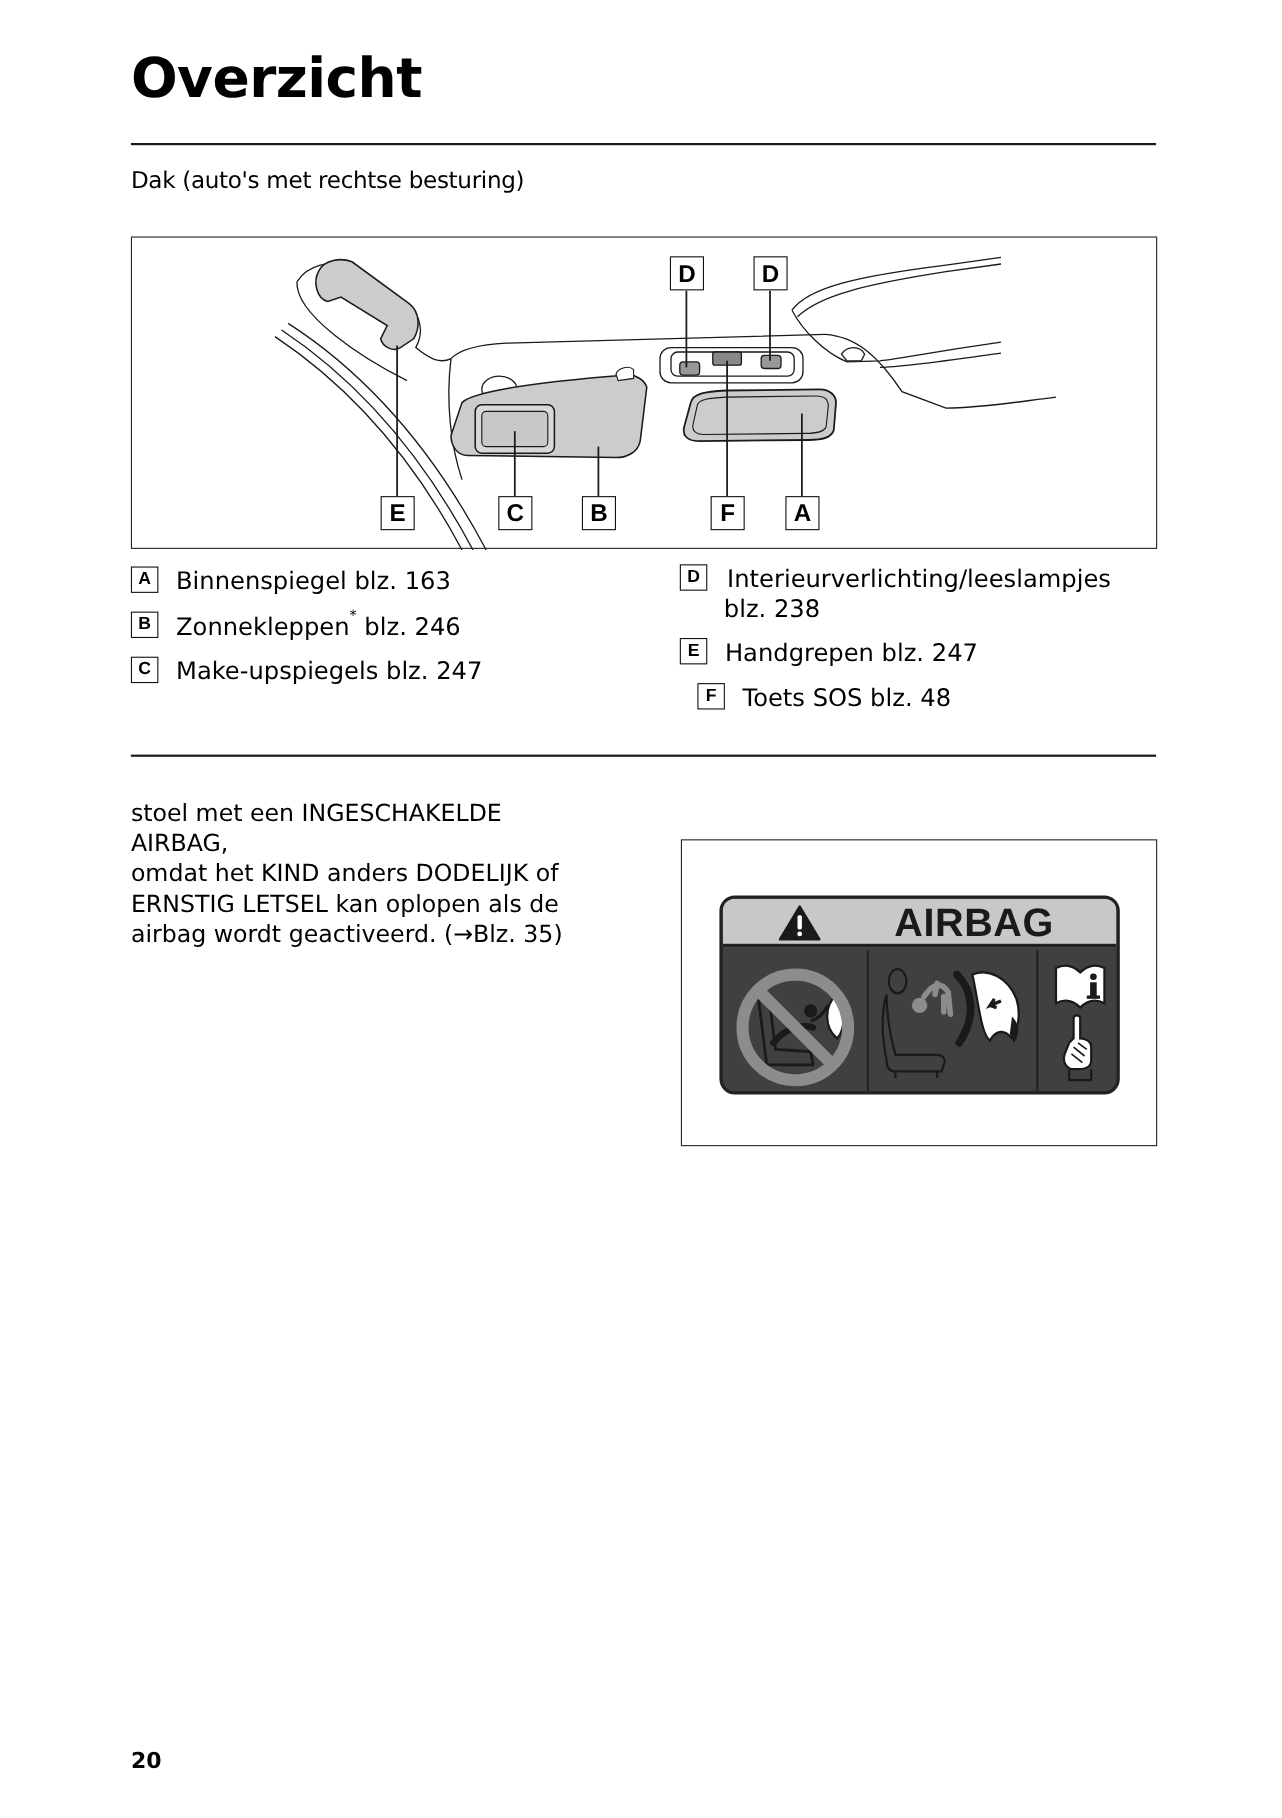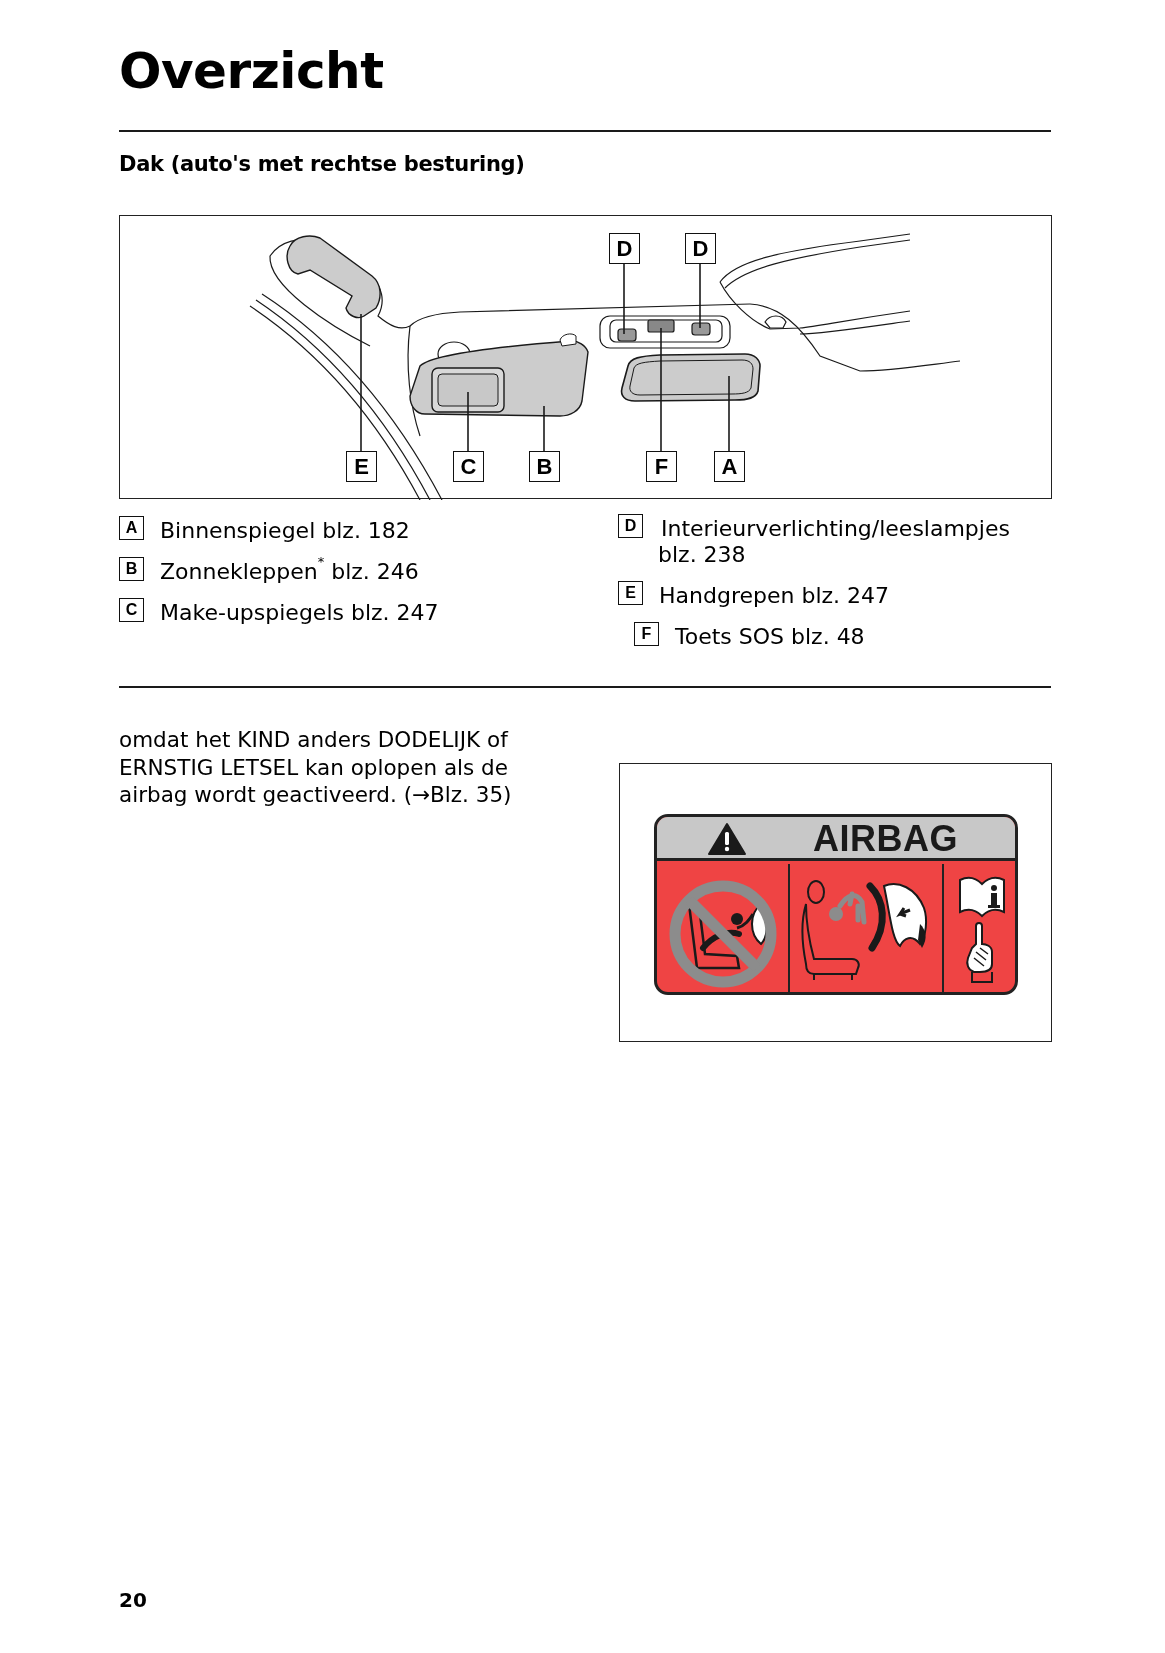--- a/index.html
+++ b/index.html
@@ -4,21 +4,21 @@
 <style>
   * { box-sizing: border-box; margin: 0; padding: 0; }
   html, body { width: 1165px; height: 1653px; background: #ffffff; }
   body { position: relative; font-family: "DejaVu Sans", "Liberation Sans", sans-serif; color: #000; overflow: hidden; }
 
   .page-title { position: absolute; left: 119px; top: 42px; font-size: 50px; font-weight: bold; letter-spacing: -0.5px; }
   .rule { position: absolute; left: 119px; width: 932px; height: 2px; background: #1a1a1a; }
   .rule.top { top: 130px; }
   .rule.mid { top: 686px; }
 
-  .section-heading { position: absolute; left: 119px; top: 152px; font-size: 21px; font-weight: bold; letter-spacing: -0.3px; }
+  .section-heading { position: absolute; left: 119px; top: 152px; font-size: 21px; font-weight: normal; letter-spacing: -0.3px; }
 
   .diagram-frame { position: absolute; left: 119px; top: 215px; width: 933px; height: 284px; border: 1.5px solid #222; background: #fff; }
   .diagram-frame svg { position: absolute; left: 0; top: 0; }
 
   .callout { position: absolute; width: 31px; height: 31px; border: 1.5px solid #111; background: #fff;
              font-family: "Liberation Sans", sans-serif; font-size: 22px; font-weight: bold;
              display: flex; align-items: center; justify-content: center; }
 
   .legend { position: absolute; font-size: 22px; }
   .legend-item { position: absolute; white-space: nowrap; }
@@ -26,21 +26,21 @@
              font-family: "Liberation Sans", sans-serif; font-size: 16px; font-weight: bold;
              align-items: center; justify-content: center; vertical-align: middle; margin-right: 16px; position: relative; top: -2px; }
   .legend-text { vertical-align: middle; }
   .legend-text sup { font-size: 13px; position: relative; top: -4px; }
   .legend-cont { position: absolute; white-space: nowrap; }
 
   .footnote { position: absolute; left: 119px; top: 726px; width: 430px; font-size: 21.5px; line-height: 27.5px; }
   .footnote sup { font-size: 13px; vertical-align: top; position: relative; top: -2px; }
 
   .label-frame { position: absolute; left: 619px; top: 763px; width: 433px; height: 279px; border: 1.5px solid #222; }
-  .airbag-label { position: absolute; left: 34px; top: 50px; width: 364px; height: 181px; border: 3px solid #222; border-radius: 14px; overflow: hidden; background: #ef4444; }
+  .airbag-label { position: absolute; left: 34px; top: 50px; width: 364px; height: 181px; border: 3px solid #222; border-radius: 14px; overflow: hidden; background: #404040; }
   .airbag-header { position: absolute; left: 0; top: 0; width: 100%; height: 44px; background: #c8c8c8; border-bottom: 3px solid #222; }
   .airbag-header .title { position: absolute; left: 156px; top: 1px; font-family: "Liberation Sans", sans-serif; font-size: 36px; font-weight: bold; letter-spacing: 0.5px; color: #1a1a1a; }
   .airbag-header .warn { position: absolute; left: 50px; top: 5px; }
   .airbag-cell { position: absolute; top: 47px; height: 131px; }
   .airbag-cell.c1 { left: 0; width: 133px; border-right: 2px solid #222; }
   .airbag-cell.c2 { left: 135px; width: 152px; border-right: 2px solid #222; }
   .airbag-cell.c3 { left: 289px; width: 75px; }
 
   .page-number { position: absolute; left: 119px; top: 1588px; font-size: 20px; font-weight: bold; }
 </style>
@@ -110,21 +110,21 @@
   <div class="callout" style="left:565px; top:17px;">D</div>
   <div class="callout" style="left:226px; top:235px;">E</div>
   <div class="callout" style="left:333px; top:235px;">C</div>
   <div class="callout" style="left:409px; top:235px;">B</div>
   <div class="callout" style="left:526px; top:235px;">F</div>
   <div class="callout" style="left:594px; top:235px;">A</div>
 </div>
 
 <div class="legend" style="left:119px; top:516px;">
   <div class="legend-item" style="top:0;">
-    <span class="key-box">A</span><span class="legend-text">Binnenspiegel blz. 182</span>
+    <span class="key-box">A</span><span class="legend-text">Binnenspiegel blz. 163</span>
   </div>
   <div class="legend-item" style="top:41px;">
     <span class="key-box">B</span><span class="legend-text"><span>Zonnekleppen</span><sup>*</sup><span> blz. 246</span></span>
   </div>
   <div class="legend-item" style="top:82px;">
     <span class="key-box">C</span><span class="legend-text">Make-upspiegels blz. 247</span>
   </div>
 </div>
 
 <div class="legend" style="left:618px; top:514px;">
@@ -136,20 +136,21 @@
     <span class="key-box">E</span><span class="legend-text">Handgrepen blz. 247</span>
   </div>
   <div class="legend-item" style="top:108px;margin-left:16px;">
     <span class="key-box">F</span><span class="legend-text">Toets SOS blz. 48</span>
   </div>
 </div>
 
 <div class="rule mid"></div>
 
 <div class="footnote">
+  <div>stoel met een INGESCHAKELDE AIRBAG,</div>
   <div>omdat het KIND anders DODELIJK of</div>
   <div>ERNSTIG LETSEL kan oplopen als de</div>
   <div>airbag wordt geactiveerd. (→Blz. 35)</div>
 </div>
 
 <div class="label-frame">
   <div class="airbag-label">
     <div class="airbag-header">
       <svg class="warn" width="40" height="34" viewBox="0 0 40 34">
         <path d="M20 2 L38 32 L2 32 Z" fill="#1a1a1a" stroke="#1a1a1a" stroke-width="2" stroke-linejoin="round"></path>

